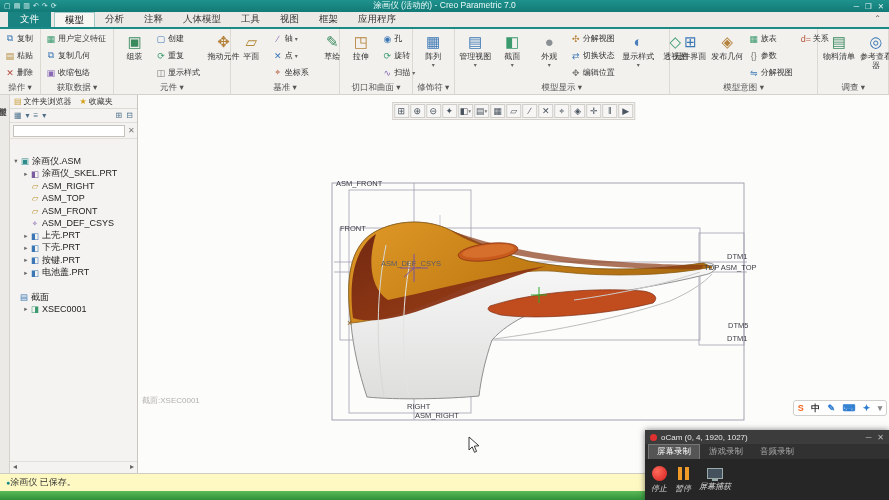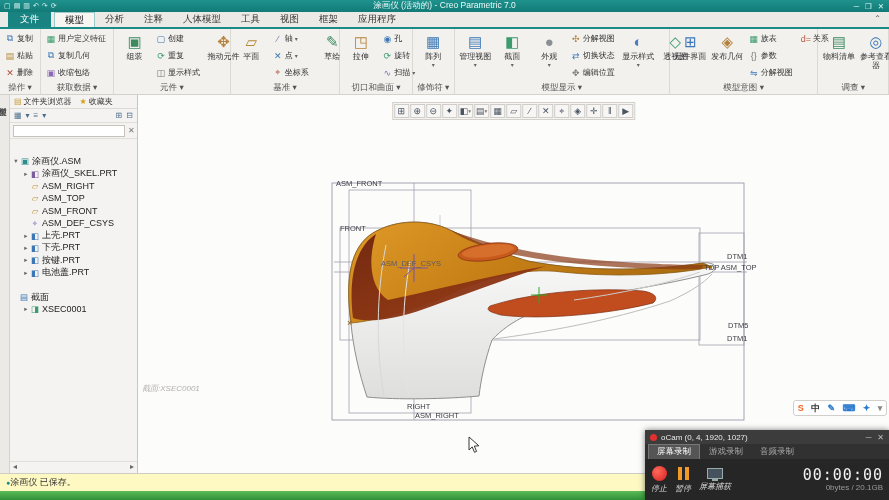--- a/index.html
+++ b/index.html
@@ -617,21 +617,21 @@
 
       <span class="cvl" style="left: 198px; top: 84px;">ASM_FRONT</span>
           <span class="cvl" style="left: 202px; top: 129px;">FRONT</span>
           <span class="cvl" style="left: 589px; top: 157px;">DTM1</span>
           <span class="cvl" style="left: 566px; top: 168px;">TOP  ASM_TOP</span>
           <span class="cvl" style="left: 590px; top: 226px;">DTM5</span>
           <span class="cvl" style="left: 589px; top: 239px;">DTM1</span>
           <span class="cvl" style="left: 269px; top: 307px;">RIGHT</span>
           <span class="cvl" style="left: 277px; top: 316px;">ASM_RIGHT</span>
           <span class="cvl csys" style="left: 243px; top: 164px;">ASM_DEF_CSYS</span>
-          <span class="cvl wm" style="left: 4px; top: 288px; font-style: italic;">截面:XSEC0001</span>
+          <span class="cvl wm" style="left: 4px; top: 300px;">截面:XSEC0001</span>
         </div>
     </div>
   </div>
 
   <div class="statusbar">
     <span class="dot">●</span>
     <span>涂画仪 已保存。</span>
   </div>
   <div class="taskbar"></div>
 </div>
@@ -661,24 +661,20 @@
       <span class="pause-ic">
           <i></i>
           <i></i>
         </span>
       <span>暂停</span>
     </div>
     <div class="oc-btn">
       <span class="cap-ic"></span>
       <span>屏幕捕获</span>
     </div>
-    <div class="oc-timer">
-      <div class="oc-time">00:00:00</div>
-      <div class="oc-size">0bytes / 20.1GB</div>
-    </div>
   </div>
 </div>
 
 <div class="ime">
 
 <span class="ime-ic ico" style="color: rgb(242, 101, 34);">S</span>
     <span class="ime-ic ico" style="color: rgb(51, 51, 51);">中</span>
     <span class="ime-ic ico" style="color: rgb(42, 122, 208);">✎</span>
     <span class="ime-ic ico" style="color: rgb(42, 122, 208);">⌨</span>
     <span class="ime-ic ico" style="color: rgb(42, 122, 208);">✦</span>

